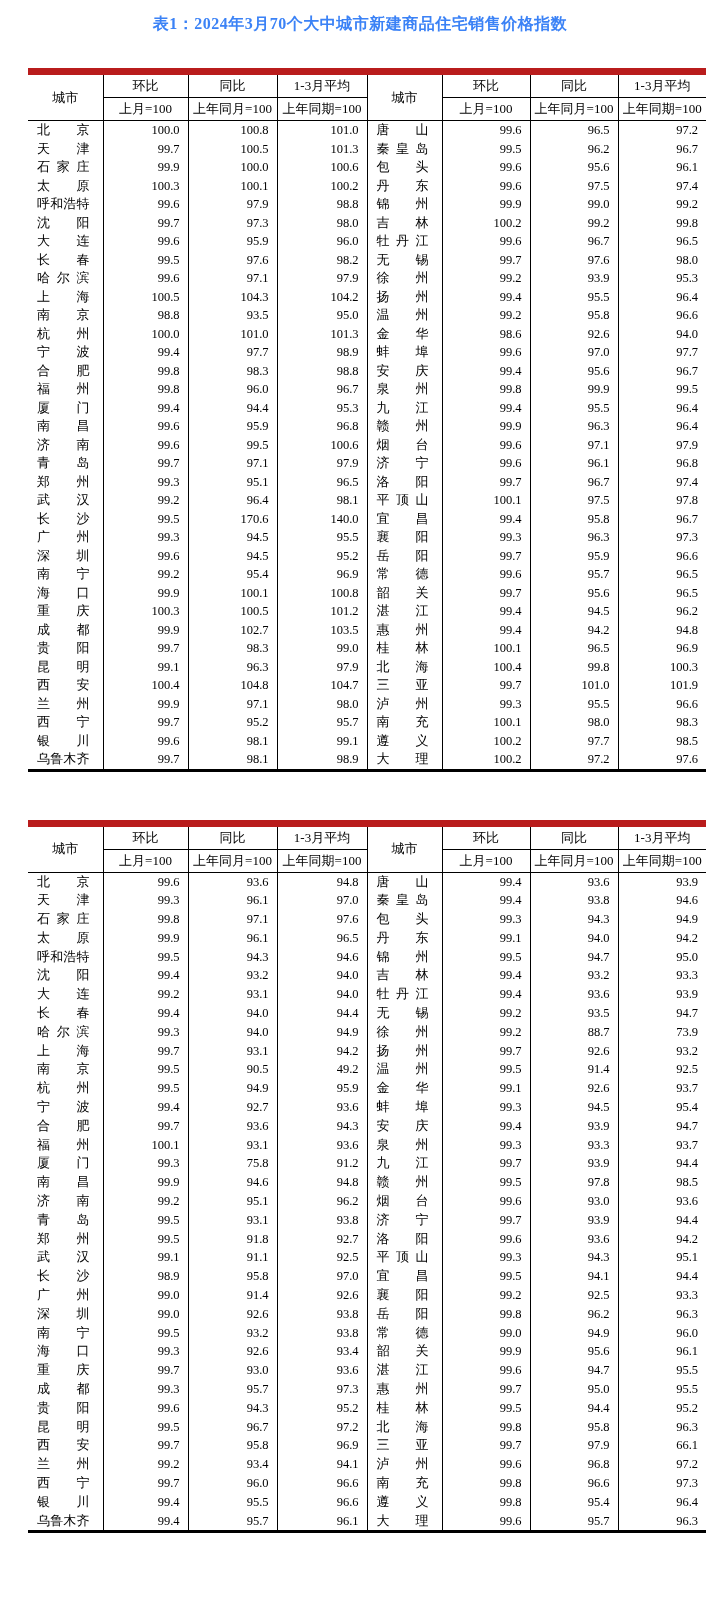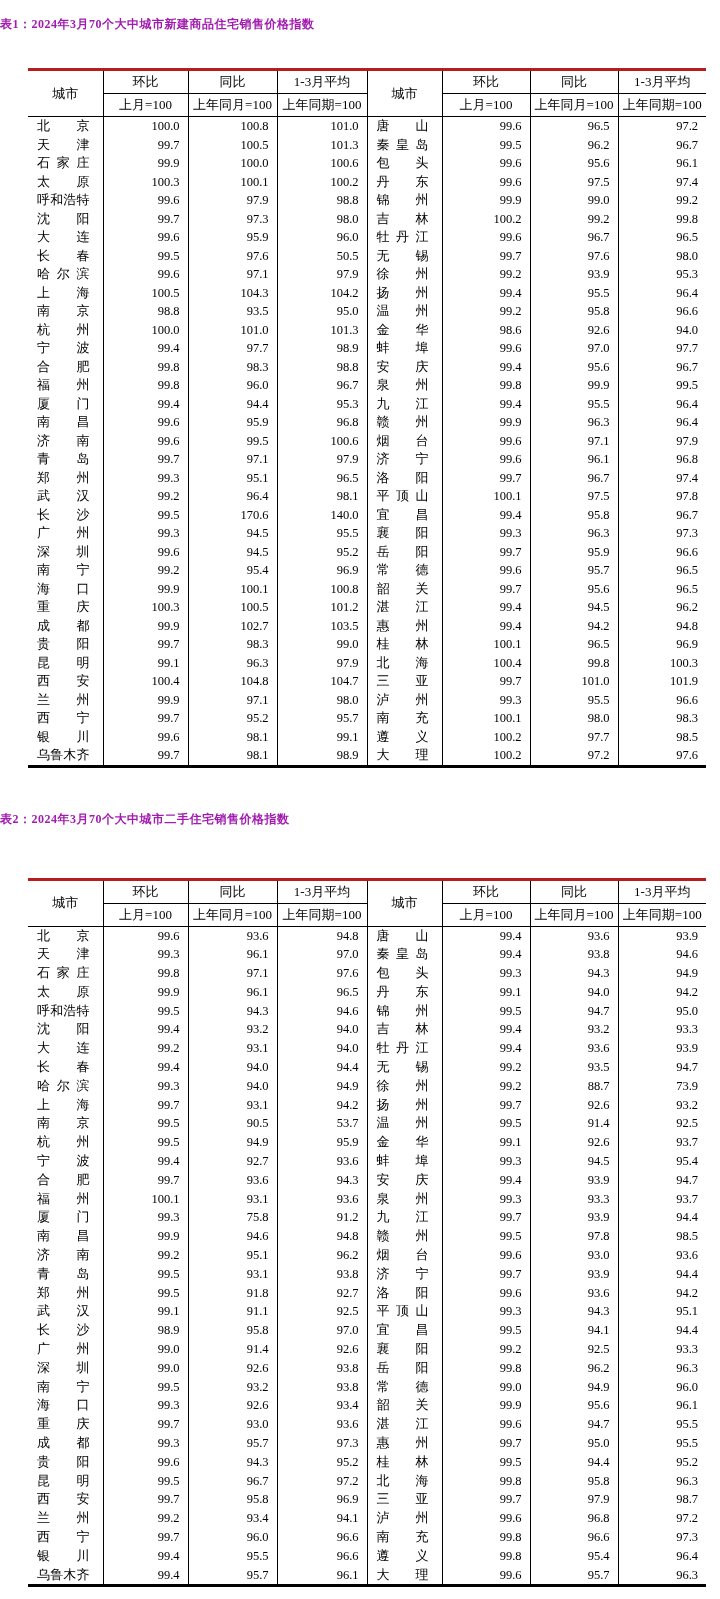--- a/index.html
+++ b/index.html
@@ -4,35 +4,36 @@
 <style>
   html,body{margin:0;padding:0;background:#ffffff;}
   body{
     width:720px;
     color:#000;
     font-family:"Liberation Serif","DejaVu Serif",serif;
     -webkit-font-smoothing:none;
   }
   .doc{width:720px;overflow:hidden;}
   .tbl-title{
-    font-size:12px;
+    font-size:16px;
     font-weight:bold;
-    color:#a21caf;
+    text-align:center;
+    color:#3b82f6;
     margin:0;
     line-height:22px;
     letter-spacing:0.5px;
   }
   #title1{margin-top:13px;}
   #title2{margin-top:40px;}
   table.idx{
     border-collapse:collapse;
     table-layout:fixed;
     width:677px;
     margin-left:28px;
-    border-top:3px solid #b91c1c;
+    border-top:7px solid #b91c1c;
     border-bottom:3px solid #000;
     font-size:12.5px;
   }
   #table1{margin-top:33px;}
   #table2{margin-top:48px;}
   table.idx col.c-city{width:75px;}
   table.idx col.c-n1{width:85px;}
   table.idx col.c-n2{width:89px;}
   table.idx col.c-n3{width:90px;}
   table.idx col.c-n4{width:88px;}
@@ -168,21 +169,21 @@
           <td class="num">96.0</td>
           <td class="city">牡丹江</td>
           <td class="num">99.6</td>
           <td class="num">96.7</td>
           <td class="num">96.5</td>
         </tr>
         <tr>
           <td class="city">长春</td>
           <td class="num">99.5</td>
           <td class="num">97.6</td>
-          <td class="num">50.5</td>
+          <td class="num">98.2</td>
           <td class="city">无锡</td>
           <td class="num">99.7</td>
           <td class="num">97.6</td>
           <td class="num">98.0</td>
         </tr>
         <tr>
           <td class="city">哈尔滨</td>
           <td class="num">99.6</td>
           <td class="num">97.1</td>
           <td class="num">97.9</td>
@@ -447,21 +448,20 @@
           <td class="num">98.1</td>
           <td class="num">98.9</td>
           <td class="city">大理</td>
           <td class="num">100.2</td>
           <td class="num">97.2</td>
           <td class="num">97.6</td>
         </tr>
       </tbody>
   </table>
 
-  <h1 class="tbl-title" id="title2">表2：2024年3月70个大中城市二手住宅销售价格指数</h1>
 
   <table class="idx" id="table2">
     <colgroup>
       <col class="c-city">
         <col class="c-n1">
         <col class="c-n2">
         <col class="c-n3">
       <col class="c-city">
         <col class="c-n4">
         <col class="c-n4">
@@ -585,21 +585,21 @@
           <td class="num">94.2</td>
           <td class="city">扬州</td>
           <td class="num">99.7</td>
           <td class="num">92.6</td>
           <td class="num">93.2</td>
         </tr>
         <tr>
           <td class="city">南京</td>
           <td class="num">99.5</td>
           <td class="num">90.5</td>
-          <td class="num">53.7</td>
+          <td class="num">49.2</td>
           <td class="city">温州</td>
           <td class="num">99.5</td>
           <td class="num">91.4</td>
           <td class="num">92.5</td>
         </tr>
         <tr>
           <td class="city">杭州</td>
           <td class="num">99.5</td>
           <td class="num">94.9</td>
           <td class="num">95.9</td>
@@ -789,21 +789,21 @@
           <td class="num">96.3</td>
         </tr>
         <tr>
           <td class="city">西安</td>
           <td class="num">99.7</td>
           <td class="num">95.8</td>
           <td class="num">96.9</td>
           <td class="city">三亚</td>
           <td class="num">99.7</td>
           <td class="num">97.9</td>
-          <td class="num">98.7</td>
+          <td class="num">66.1</td>
         </tr>
         <tr>
           <td class="city">兰州</td>
           <td class="num">99.2</td>
           <td class="num">93.4</td>
           <td class="num">94.1</td>
           <td class="city">泸州</td>
           <td class="num">99.6</td>
           <td class="num">96.8</td>
           <td class="num">97.2</td>

